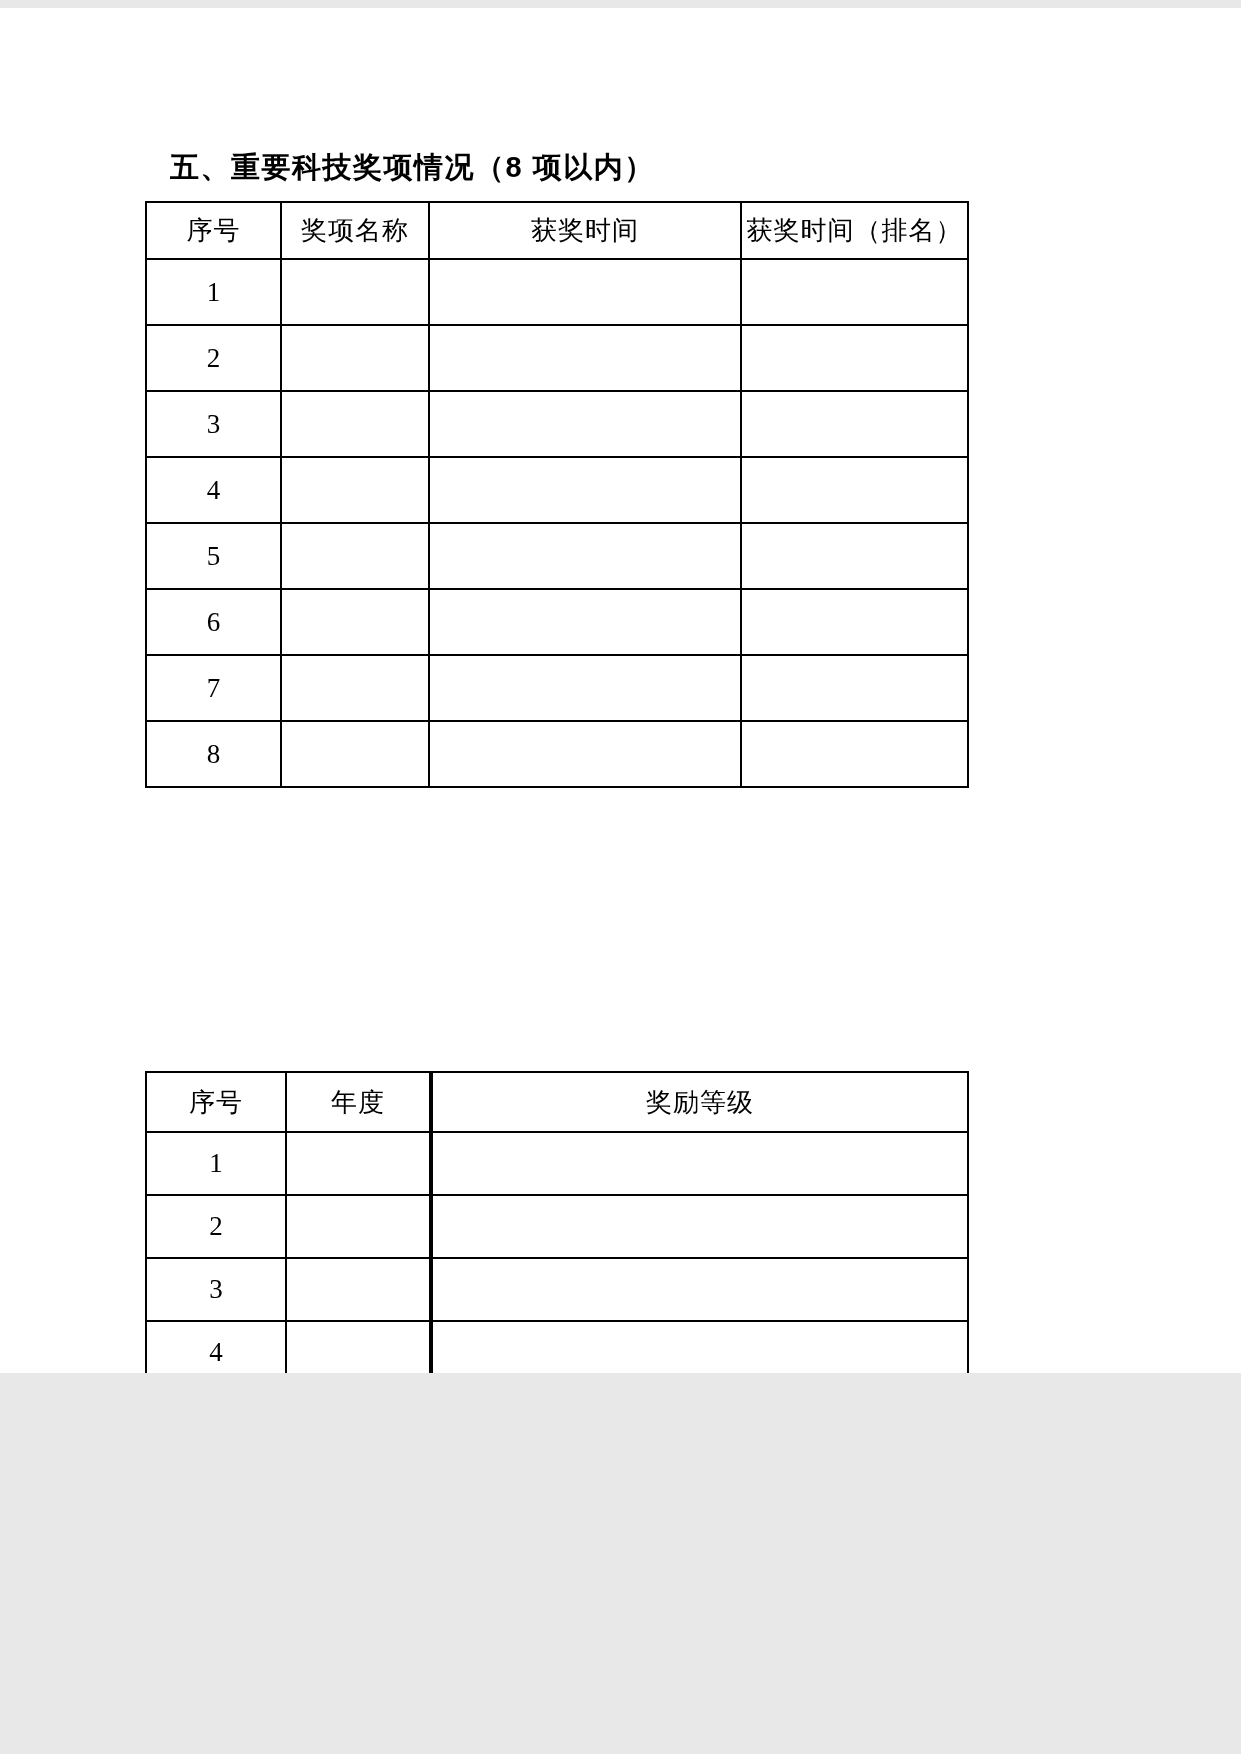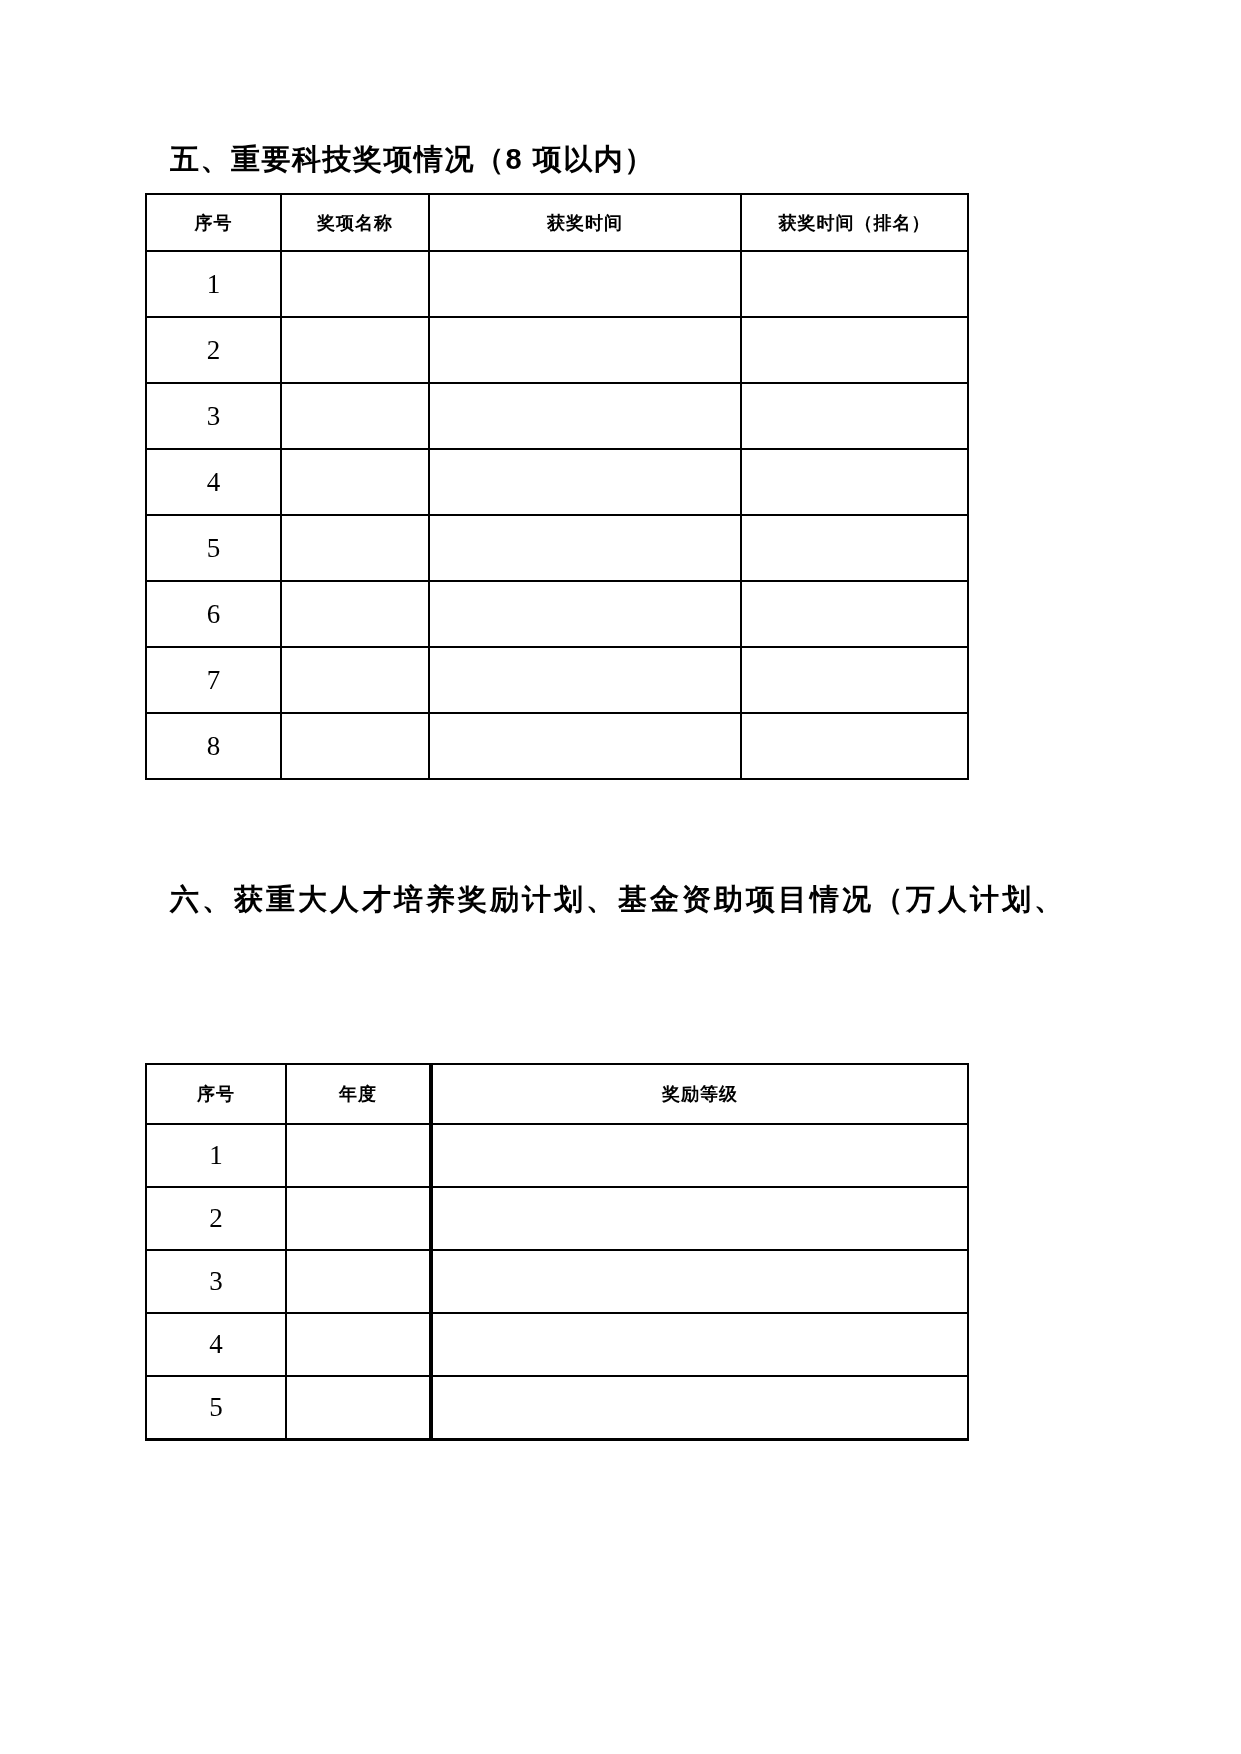--- a/index.html
+++ b/index.html
@@ -1,20 +1,20 @@
 <!DOCTYPE html>
 <html><head>
 <meta charset="utf-8">
 <style>
   html, body { margin: 0; padding: 0; background: #e8e8e8; }
   .page {
     position: relative;
     width: 1241px;
-    height: 1754px;
-    margin: 0 auto;
+    height: 1365px;
+    margin: 8px auto;
     background: #ffffff;
     color: #000000;
     font-family: "Liberation Sans", sans-serif;
     overflow: hidden;
   }
   .section-title {
     position: absolute;
     left: 170px;
     font-size: 29px;
     font-weight: bold;
@@ -42,22 +42,22 @@
   .t1 { top: 193px; }
   .t2 { top: 1063px; }
   .form-table th, .form-table td {
     border: 2px solid #000000;
     padding: 0;
     text-align: center;
     vertical-align: middle;
     overflow: hidden;
   }
   .form-table th {
-    font-weight: bold;
-    font-size: 18px;
+    font-weight: normal;
+    font-size: 26px;
     letter-spacing: 1px;
   }
   .t1 th { height: 55px; }
   .t1 td { height: 64px; }
   .t2 th { height: 58px; }
   .t2 td { height: 61px; }
   .t2 .thick-l { border-left-width: 4px; }
   .t2 tr:last-child td { border-bottom-width: 3px; }
   td.num {
     font-family: "Liberation Serif", serif;
@@ -133,21 +133,20 @@
       <tr>
         <td class="num">8</td>
         <td class="blank-cell"></td>
         <td class="blank-cell"></td>
         <td class="blank-cell"></td>
       </tr>
     </tbody>
   </table>
 
   <div class="section-title s6-title">
-    <span class="tline">六、获重大人才培养奖励计划、基金资助项目情况（万人计划、</span>
   </div>
 
   <table class="form-table t2">
     <colgroup>
       <col style="width:140px">
         <col style="width:145px">
         <col style="width:537px">
     </colgroup>
     <thead>
       <tr>

